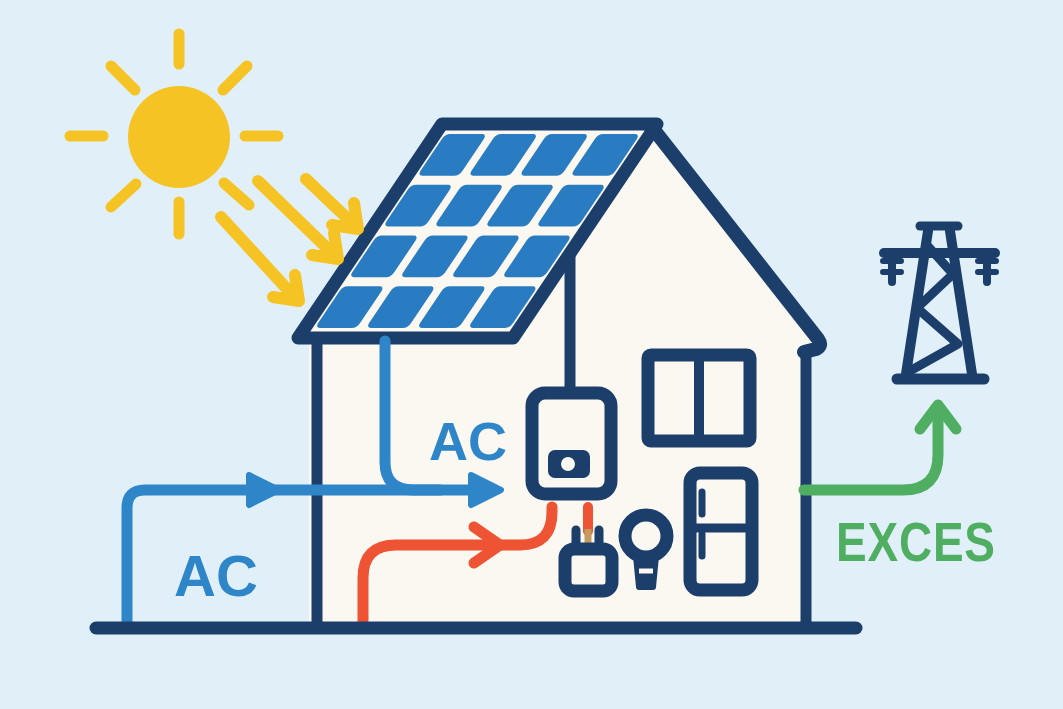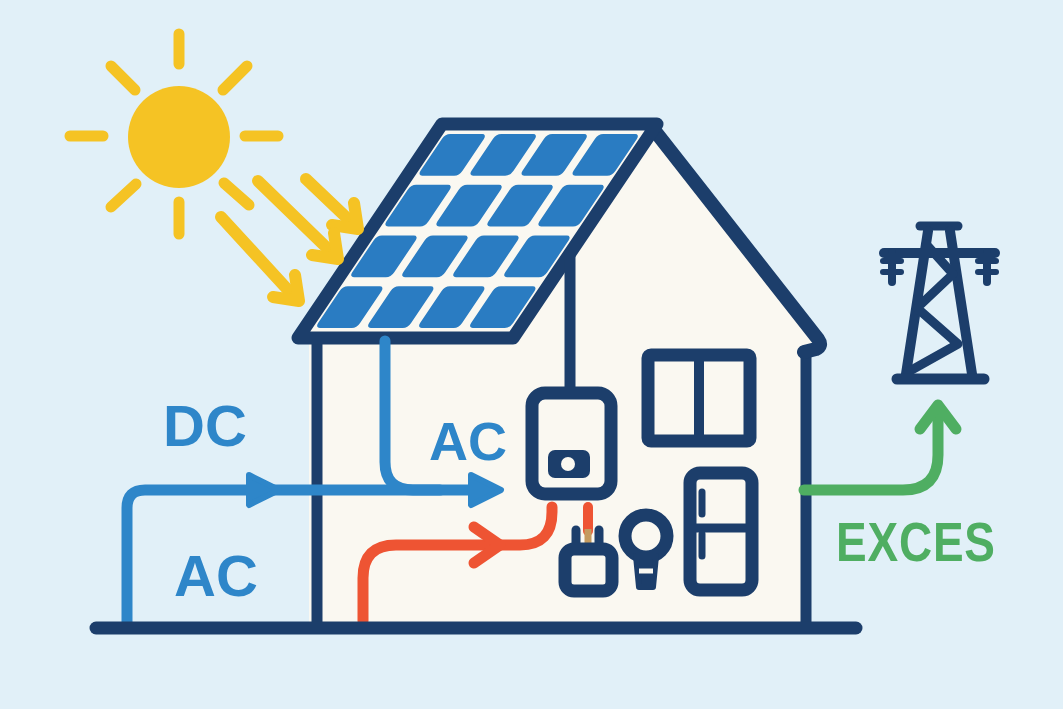--- a/index.html
+++ b/index.html
@@ -164,17 +164,16 @@
     <g>
       <rect class="outlineW" x="690" y="473" width="62" height="117" rx="10" stroke-width="10"></rect>
       <line class="sNb" x1="693" y1="528" x2="749" y2="528" stroke-width="9"></line>
       <line class="sN" x1="702" y1="492" x2="702" y2="514" stroke-width="7"></line>
       <line class="sN" x1="702" y1="534" x2="702" y2="556" stroke-width="7"></line>
     </g>
 
     <line class="sN" x1="96" y1="628" x2="856" y2="628" stroke-width="13"></line>
   </svg>
 
-  <div class="lbl blue lbl-dc">DC</div>
   <div class="lbl blue lbl-ac-left">AC</div>
   <div class="lbl blue lbl-ac-mid">AC</div>
   <div class="lbl green lbl-excess">EXCES</div>
 </div>
 
 </body></html>

